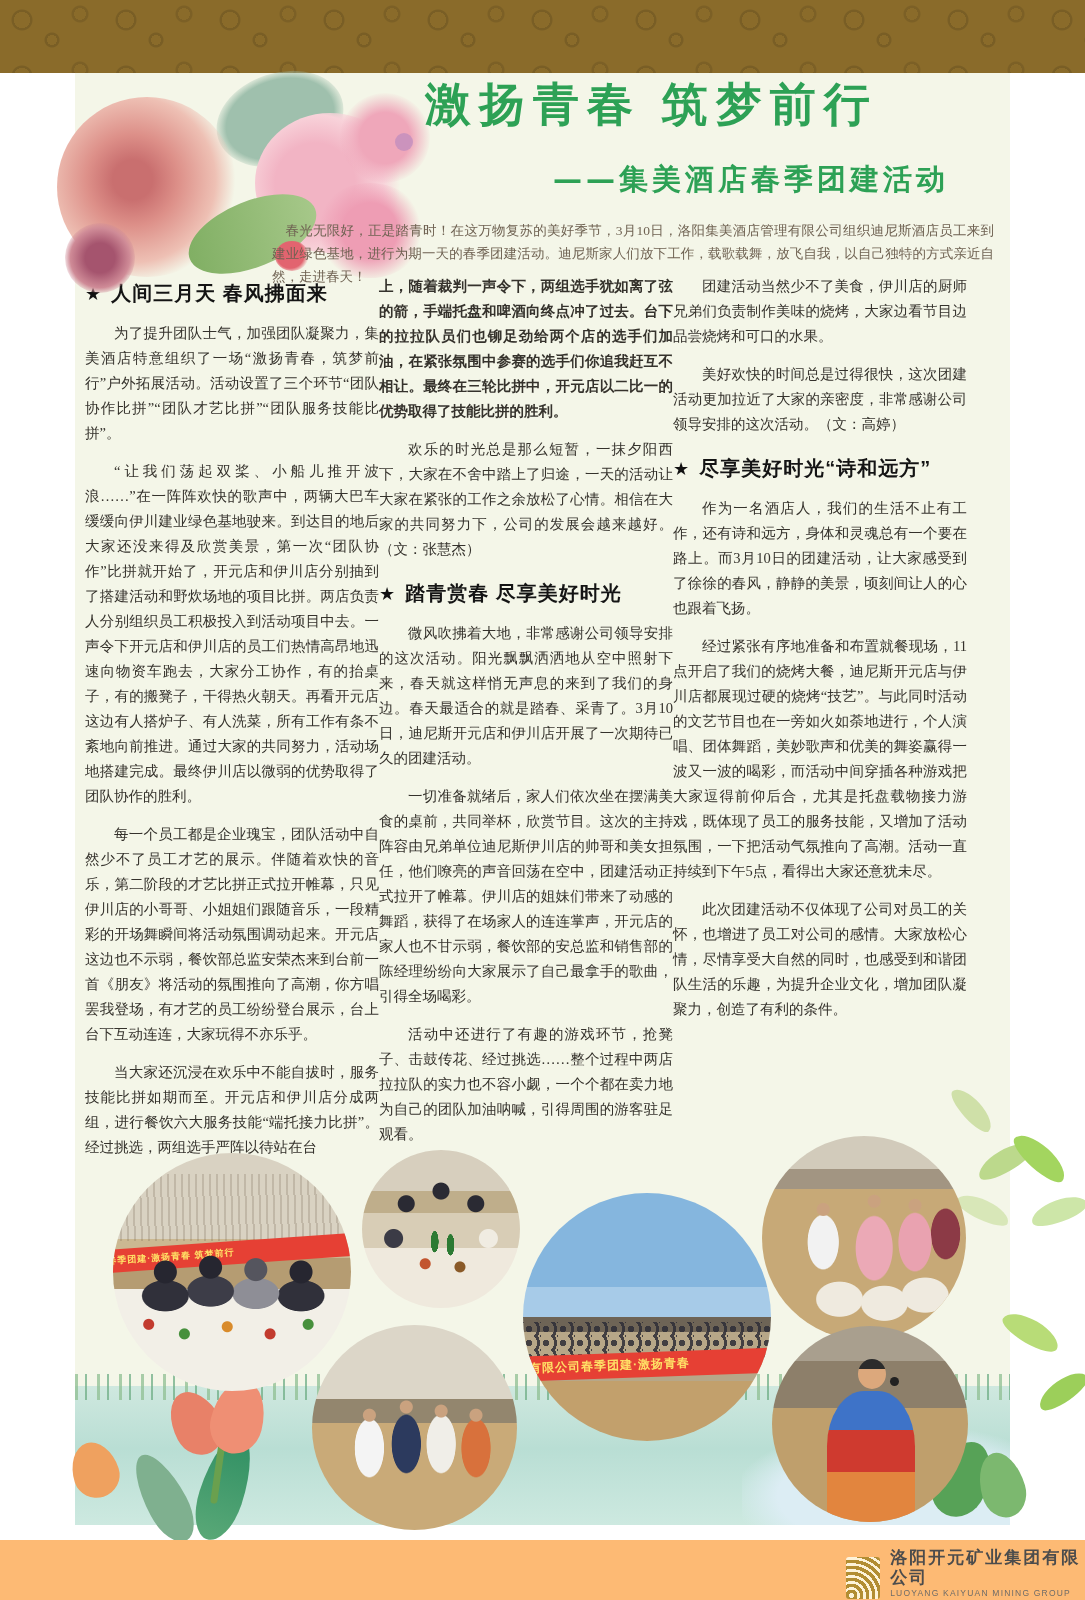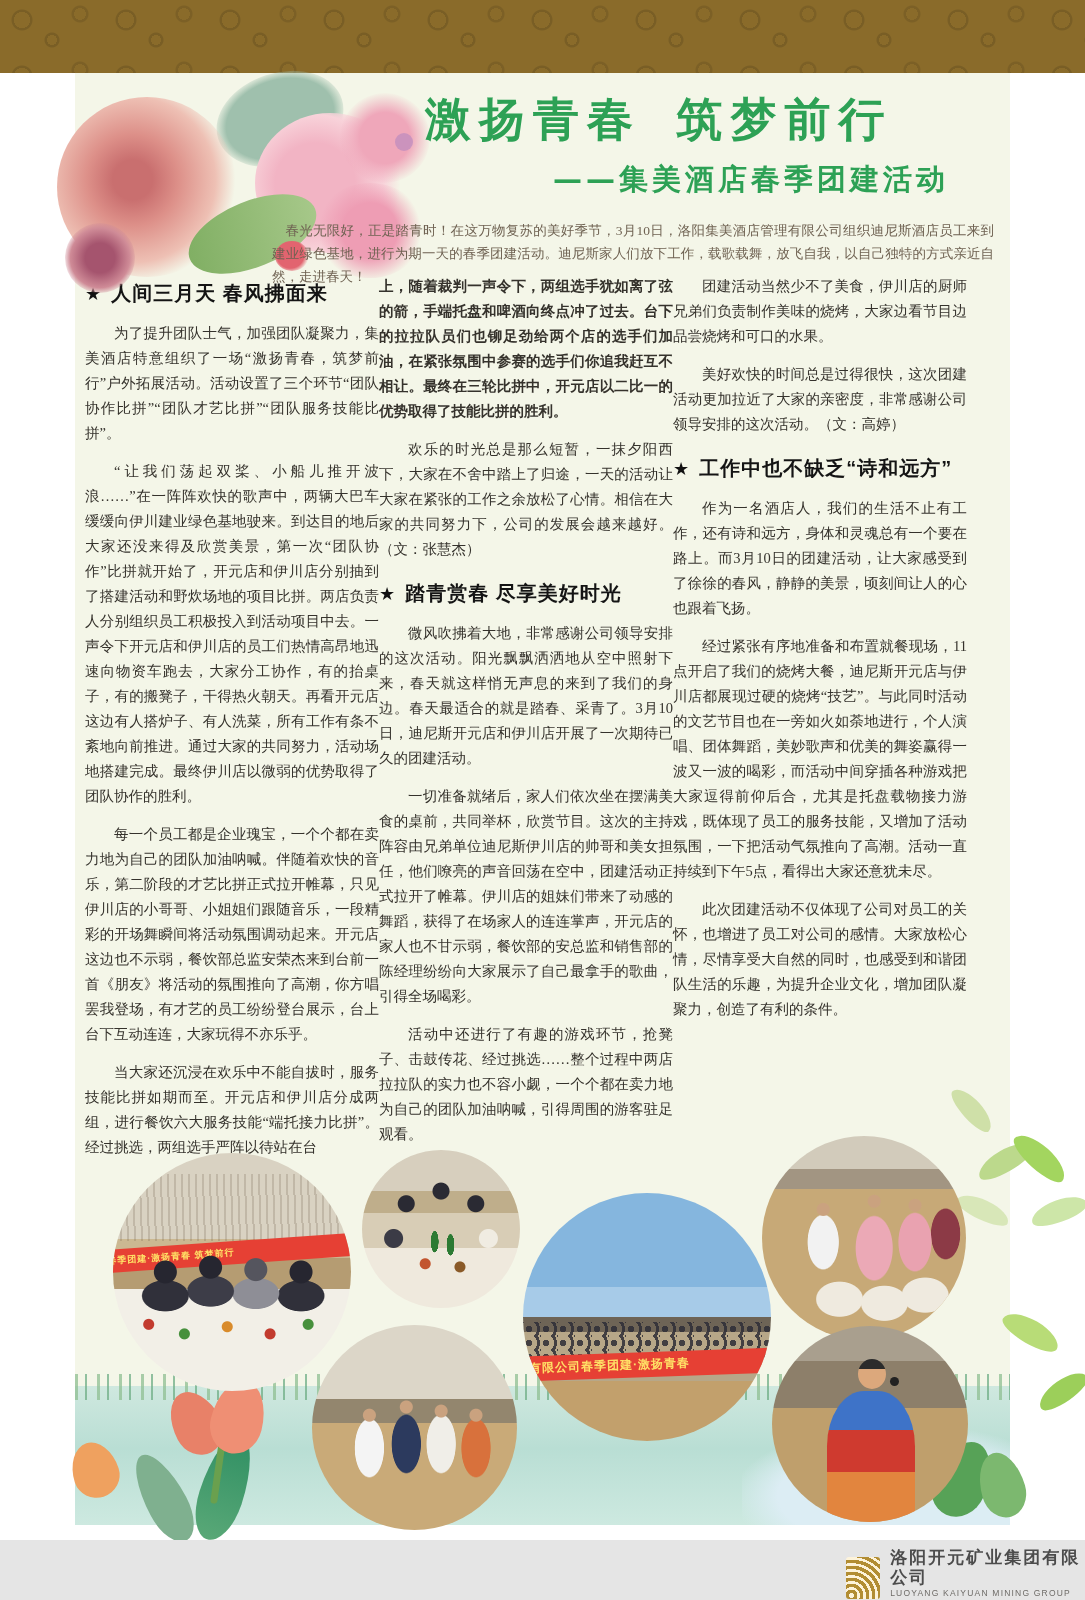--- a/index.html
+++ b/index.html
@@ -10,21 +10,21 @@
     background-image:
       radial-gradient(circle 13px at 22px 20px, transparent 8px, rgba(0,0,0,.12) 8px 10px, transparent 11px),
       radial-gradient(circle 9px at 52px 40px, transparent 5px, rgba(0,0,0,.12) 5px 7px, transparent 8px),
       radial-gradient(circle 11px at 80px 14px, transparent 6px, rgba(0,0,0,.10) 6px 8px, transparent 9px);
     background-size:104px 56px;}
   
   .panel{position:absolute;left:75px;top:73px;width:935px;height:1452px;background:#f4f6e8;}
   
   .fl{position:absolute;border-radius:50%;}
   
-  .title{position:absolute;left:425px;top:89px;font-family:Liberation Mono, monospace;
+  .title{position:absolute;left:425px;top:74px;font-family:Liberation Sans, sans-serif;
          font-weight:bold;font-size:46px;letter-spacing:8px;color:#2da155;z-index:5;}
   .subtitle{position:absolute;left:553px;top:160px;font-family:"DejaVu Sans","Liberation Sans",sans-serif;
          font-weight:bold;font-size:29px;letter-spacing:4px;color:#2da155;z-index:5;}
   .intro{position:absolute;left:272px;top:219px;width:722px;font-size:13.5px;line-height:23px;
          color:#6f6252;text-align:justify;text-indent:1em;z-index:5;}
   
   .cols{position:absolute;left:85px;top:274px;width:915px;display:flex;gap:0;z-index:2;}
   .col{width:294px;}
   .col h2{font-family:"Liberation Sans","DejaVu Sans",sans-serif;font-size:20px;font-weight:bold;
           color:#141414;margin:6px 0 14px;letter-spacing:1px;}
@@ -42,21 +42,21 @@
          background:repeating-linear-gradient(88deg, rgba(96,78,58,.20) 0 2px, transparent 2px 7px);}
   
   .wc-band{position:absolute;left:75px;top:1386px;width:935px;height:139px;z-index:1;
            background:linear-gradient(180deg,#cfe8df 0,#b9ded4 45%,#cde9e0 100%);}
   .wc-grass{position:absolute;left:75px;top:1374px;width:935px;height:26px;z-index:4;opacity:.75;
            background:repeating-linear-gradient(90deg,#8fbf92 0 3px, transparent 3px 10px, #6fae86 10px 12px, transparent 12px 22px);}
   .pond{position:absolute;left:742px;top:1428px;width:268px;height:97px;z-index:2;
         background:radial-gradient(ellipse at 60% 70%, #dcedf4 0 55%, rgba(220,237,244,0) 75%);}
   .leaf{position:absolute;border-radius:50% 50% 50% 50%/60% 60% 40% 40%;}
   
-  .footer{position:absolute;left:0;top:1540px;width:1085px;height:60px;background:#e5e5e5;z-index:8;}
+  .footer{position:absolute;left:0;top:1540px;width:1085px;height:60px;background:#fdba74;z-index:8;}
   .brand{position:absolute;left:846px;top:8px;display:flex;align-items:center;gap:10px;}
   .logo-icon{width:40px;height:42px;border-radius:3px;
      background:repeating-radial-gradient(circle at 16% 92%, #fdf3da 0 2.5px, #b28d33 2.5px 6px);}
   .brand-cn{font-family:"Liberation Sans","DejaVu Sans",sans-serif;font-weight:bold;font-size:17px;
      color:#4c4c4c;letter-spacing:2px;line-height:20px;}
   .brand-en{font-family:"Liberation Sans","DejaVu Sans",sans-serif;font-size:8.5px;color:#6f6c68;letter-spacing:1.2px;}
 </style>
 </head>
 <body>
 
@@ -86,35 +86,35 @@
     <div class="leaf" style="left:10px;top:20px;width:54px;height:20px;background:#cfe0a8;transform:rotate(48deg);"></div>
     <div class="leaf" style="left:40px;top:70px;width:60px;height:22px;background:#bcd98c;transform:rotate(-30deg);"></div>
     <div class="leaf" style="left:20px;top:120px;width:56px;height:20px;background:#d8e7b8;transform:rotate(25deg);"></div>
   </div>
 
   <div class="cols">
     <div class="col">
       <h2><span class="star">★</span><span>人间三月天 春风拂面来</span></h2>
       <p>为了提升团队士气，加强团队凝聚力，集美酒店特意组织了一场“激扬青春，筑梦前行”户外拓展活动。活动设置了三个环节“团队协作比拼”“团队才艺比拼”“团队服务技能比拼”。</p>
       <p>“让我们荡起双桨、小船儿推开波浪……”在一阵阵欢快的歌声中，两辆大巴车缓缓向伊川建业绿色基地驶来。到达目的地后大家还没来得及欣赏美景，第一次“团队协作”比拼就开始了，开元店和伊川店分别抽到了搭建活动和野炊场地的项目比拼。两店负责人分别组织员工积极投入到活动项目中去。一声令下开元店和伊川店的员工们热情高昂地迅速向物资车跑去，大家分工协作，有的抬桌子，有的搬凳子，干得热火朝天。再看开元店这边有人搭炉子、有人洗菜，所有工作有条不紊地向前推进。通过大家的共同努力，活动场地搭建完成。最终伊川店以微弱的优势取得了团队协作的胜利。</p>
-      <p>每一个员工都是企业瑰宝，一个个都在卖力地为自己的团队加油呐喊。伴随着欢快的音乐，第二阶段的才艺比拼正式拉开帷幕，只见伊川店的小哥哥、小姐姐们跟随音乐，一段精彩的开场舞瞬间将活动氛围调动起来。开元店这边也不示弱，餐饮部总监安荣杰来到台前一首《朋友》将活动的氛围推向了高潮，你方唱罢我登场，有才艺的员工纷纷登台展示，台上台下互动连连，大家玩得不亦乐乎。</p>
+      <p>每一个员工都是企业瑰宝，团队活动中自然少不了员工才艺的展示。伴随着欢快的音乐，第二阶段的才艺比拼正式拉开帷幕，只见伊川店的小哥哥、小姐姐们跟随音乐，一段精彩的开场舞瞬间将活动氛围调动起来。开元店这边也不示弱，餐饮部总监安荣杰来到台前一首《朋友》将活动的氛围推向了高潮，你方唱罢我登场，有才艺的员工纷纷登台展示，台上台下互动连连，大家玩得不亦乐乎。</p>
       <p>当大家还沉浸在欢乐中不能自拔时，服务技能比拼如期而至。开元店和伊川店分成两组，进行餐饮六大服务技能“端托接力比拼”。经过挑选，两组选手严阵以待站在台</p>
     </div>
     <div class="col">
       <p class="cont">上，随着裁判一声令下，两组选手犹如离了弦的箭，手端托盘和啤酒向终点冲了过去。台下的拉拉队员们也铆足劲给两个店的选手们加油，在紧张氛围中参赛的选手们你追我赶互不相让。最终在三轮比拼中，开元店以二比一的优势取得了技能比拼的胜利。</p>
       <p>欢乐的时光总是那么短暂，一抹夕阳西下，大家在不舍中踏上了归途，一天的活动让大家在紧张的工作之余放松了心情。相信在大家的共同努力下，公司的发展会越来越好。（文：张慧杰）</p>
       <h2 class="later"><span class="star">★</span><span>踏青赏春 尽享美好时光</span></h2>
       <p>微风吹拂着大地，非常感谢公司领导安排的这次活动。阳光飘飘洒洒地从空中照射下来，春天就这样悄无声息的来到了我们的身边。春天最适合的就是踏春、采青了。3月10日，迪尼斯开元店和伊川店开展了一次期待已久的团建活动。</p>
       <p>一切准备就绪后，家人们依次坐在摆满美食的桌前，共同举杯，欣赏节目。这次的主持阵容由兄弟单位迪尼斯伊川店的帅哥和美女担任，他们嘹亮的声音回荡在空中，团建活动正式拉开了帷幕。伊川店的姐妹们带来了动感的舞蹈，获得了在场家人的连连掌声，开元店的家人也不甘示弱，餐饮部的安总监和销售部的陈经理纷纷向大家展示了自己最拿手的歌曲，引得全场喝彩。</p>
       <p>活动中还进行了有趣的游戏环节，抢凳子、击鼓传花、经过挑选……整个过程中两店拉拉队的实力也不容小觑，一个个都在卖力地为自己的团队加油呐喊，引得周围的游客驻足观看。</p>
     </div>
     <div class="col">
       <p>团建活动当然少不了美食，伊川店的厨师兄弟们负责制作美味的烧烤，大家边看节目边品尝烧烤和可口的水果。</p>
       <p>美好欢快的时间总是过得很快，这次团建活动更加拉近了大家的亲密度，非常感谢公司领导安排的这次活动。（文：高婷）</p>
-      <h2 class="later"><span class="star">★</span><span>工作中也不缺乏“诗和远方”</span></h2>
+      <h2 class="later"><span class="star">★</span><span>尽享美好时光“诗和远方”</span></h2>
       <p>作为一名酒店人，我们的生活不止有工作，还有诗和远方，身体和灵魂总有一个要在路上。而3月10日的团建活动，让大家感受到了徐徐的春风，静静的美景，顷刻间让人的心也跟着飞扬。</p>
       <p>经过紧张有序地准备和布置就餐现场，11点开启了我们的烧烤大餐，迪尼斯开元店与伊川店都展现过硬的烧烤“技艺”。与此同时活动的文艺节目也在一旁如火如荼地进行，个人演唱、团体舞蹈，美妙歌声和优美的舞姿赢得一波又一波的喝彩，而活动中间穿插各种游戏把大家逗得前仰后合，尤其是托盘载物接力游戏，既体现了员工的服务技能，又增加了活动氛围，一下把活动气氛推向了高潮。活动一直持续到下午5点，看得出大家还意犹未尽。</p>
       <p>此次团建活动不仅体现了公司对员工的关怀，也增进了员工对公司的感情。大家放松心情，尽情享受大自然的同时，也感受到和谐团队生活的乐趣，为提升企业文化，增加团队凝聚力，创造了有利的条件。</p>
     </div>
   </div>
 
   <div class="wc-band"></div>
   <div class="wc-grass"></div>
   <div class="pond"></div>
 

